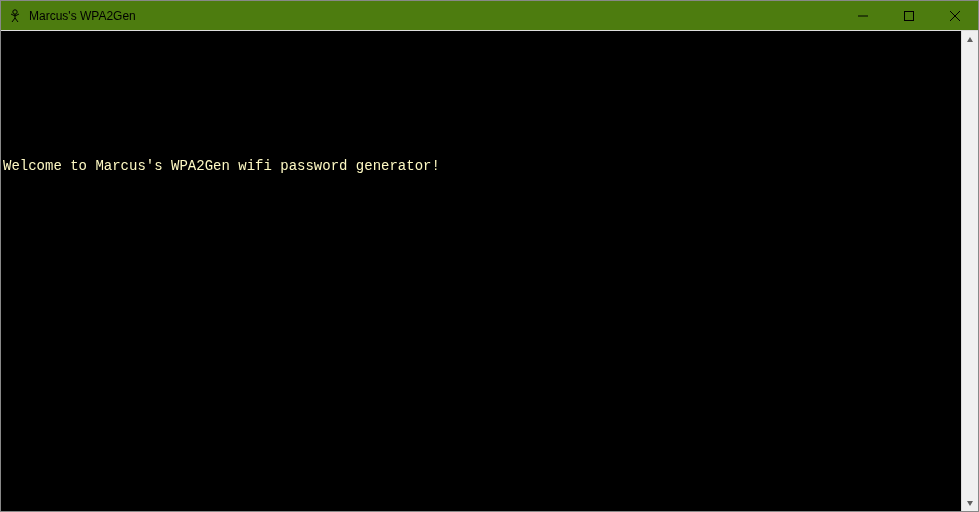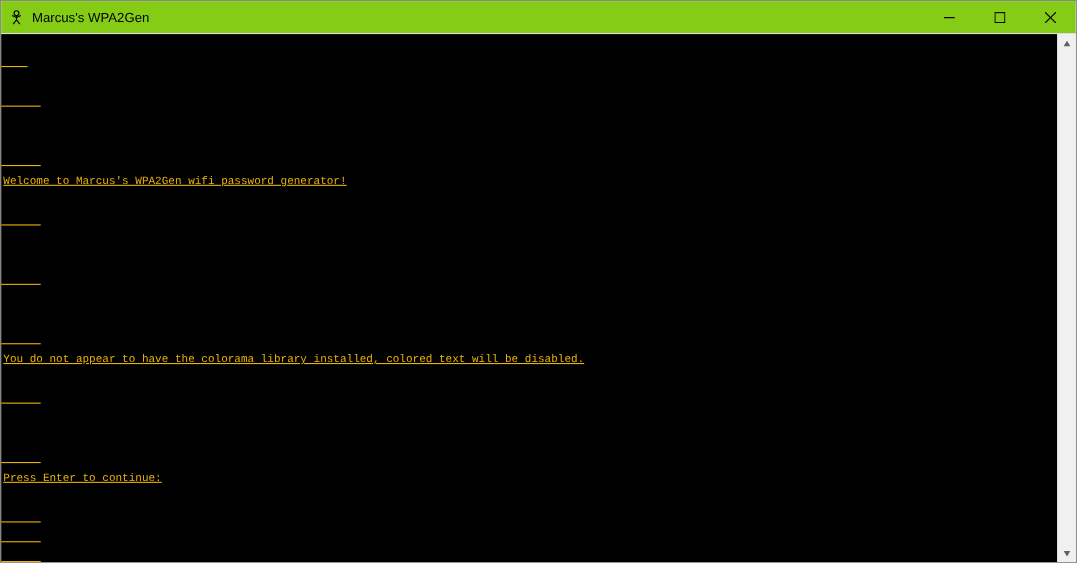--- a/index.html
+++ b/index.html
@@ -10,21 +10,21 @@
     body {
       font-family: "Segoe UI", Tahoma, sans-serif;
       background: #fff;
       width: 979px;
       height: 512px;
       overflow: hidden;
       border: 1px solid #888;
     }
     .titlebar {
       height: 30px;
-      background: #84cc16;
+      background: #4d7c0f;
       border-bottom: 1px solid #ddd;
       display: flex;
       align-items: center;
       justify-content: space-between;
     }
     .titlebar-left {
       display: flex;
       align-items: center;
       padding-left: 6px;
       gap: 6px;
@@ -62,28 +62,27 @@
       width: 10px;
       height: 10px;
     }
     .client-area {
       display: flex;
       height: calc(100% - 30px);
     }
     .terminal {
       flex: 1;
       background: #000000;
-      color: #eab308;
+      color: #fef9c3;
       font-family: Consolas, "Courier New", monospace;
-      font-size: 10px;
+      font-size: 14px;
       line-height: 18px;
       padding: 0;
       white-space: pre;
       overflow: hidden;
-      text-decoration: underline;
     }
     .terminal-inner {
       padding: 0;
     }
     .terminal .line {
       min-height: 18px;
       padding-left: 2px;
     }
     .scrollbar {
       width: 17px;
@@ -153,23 +152,21 @@
   </div>
 </div>
 
 <div class="client-area">
   <div class="terminal">
     <div class="terminal-inner">
       <div class="line"></div>
       <div class="line">Welcome to Marcus's WPA2Gen wifi password generator!</div>
       <div class="line"></div>
       <div class="line"></div>
-      <div class="line">You do not appear to have the colorama library installed, colored text will be disabled.</div>
       <div class="line"></div>
-      <div class="line">Press Enter to continue:</div>
       
       
       
       
       
       
       
       
       
       

